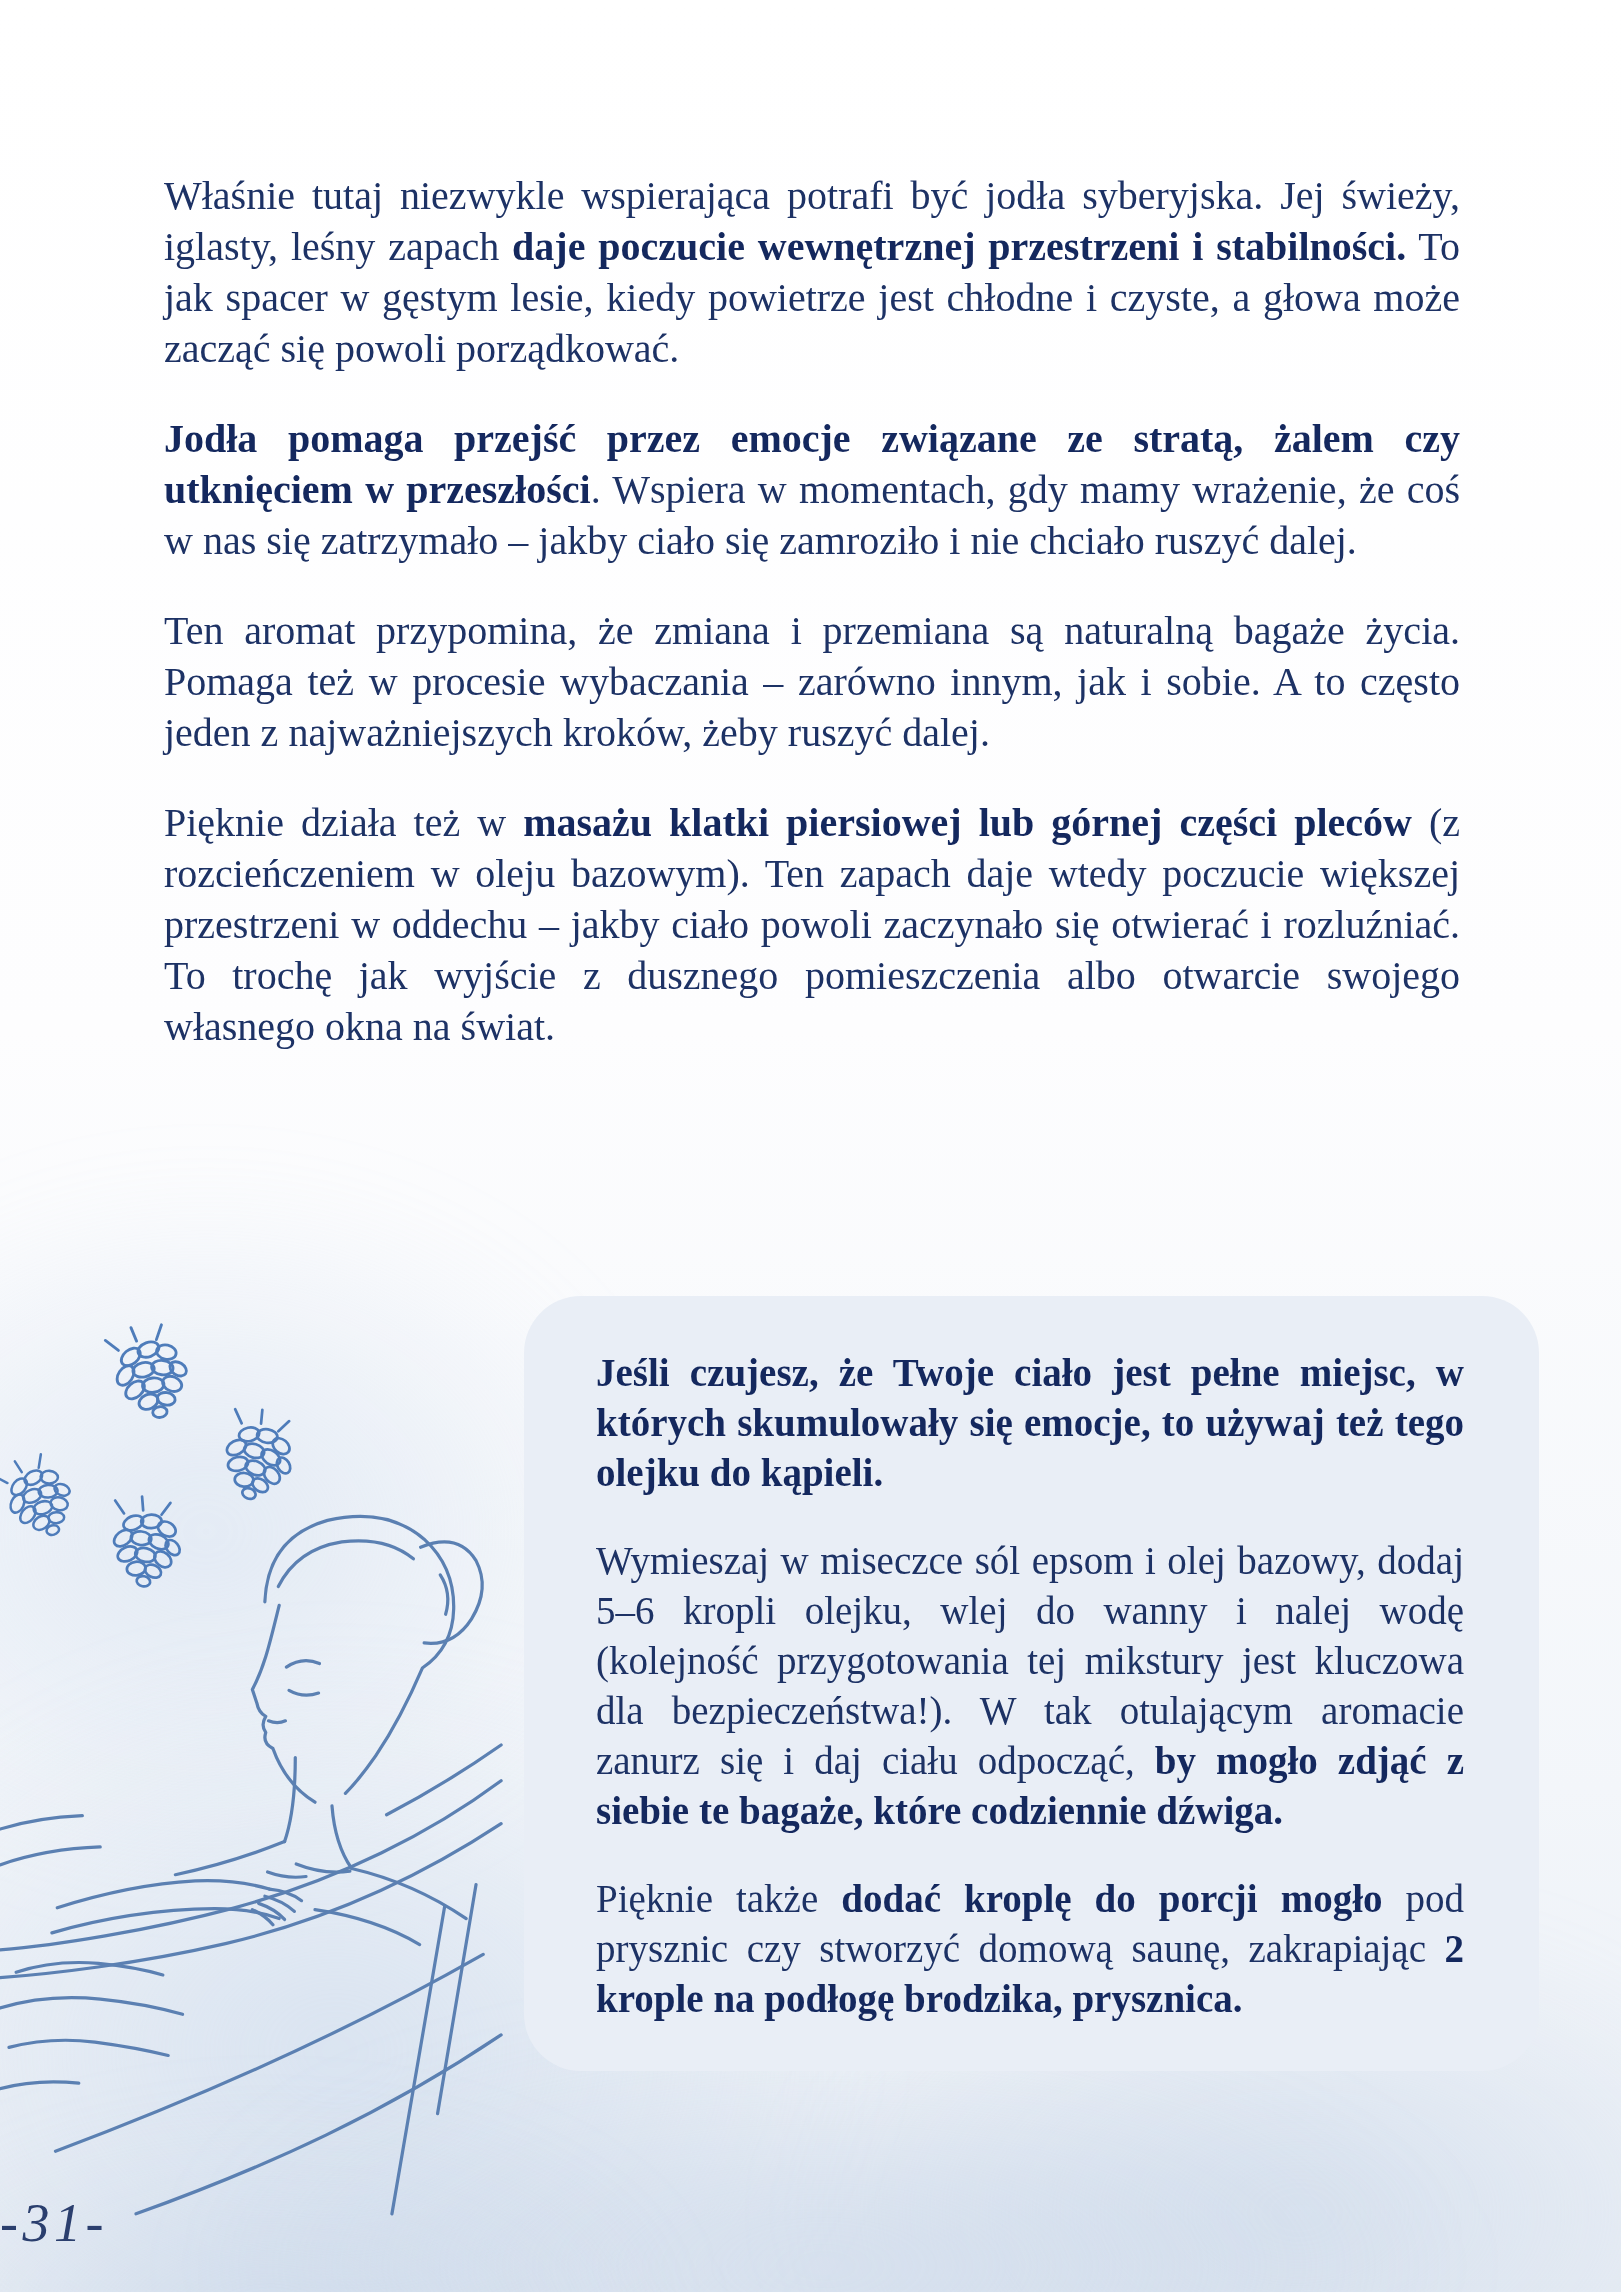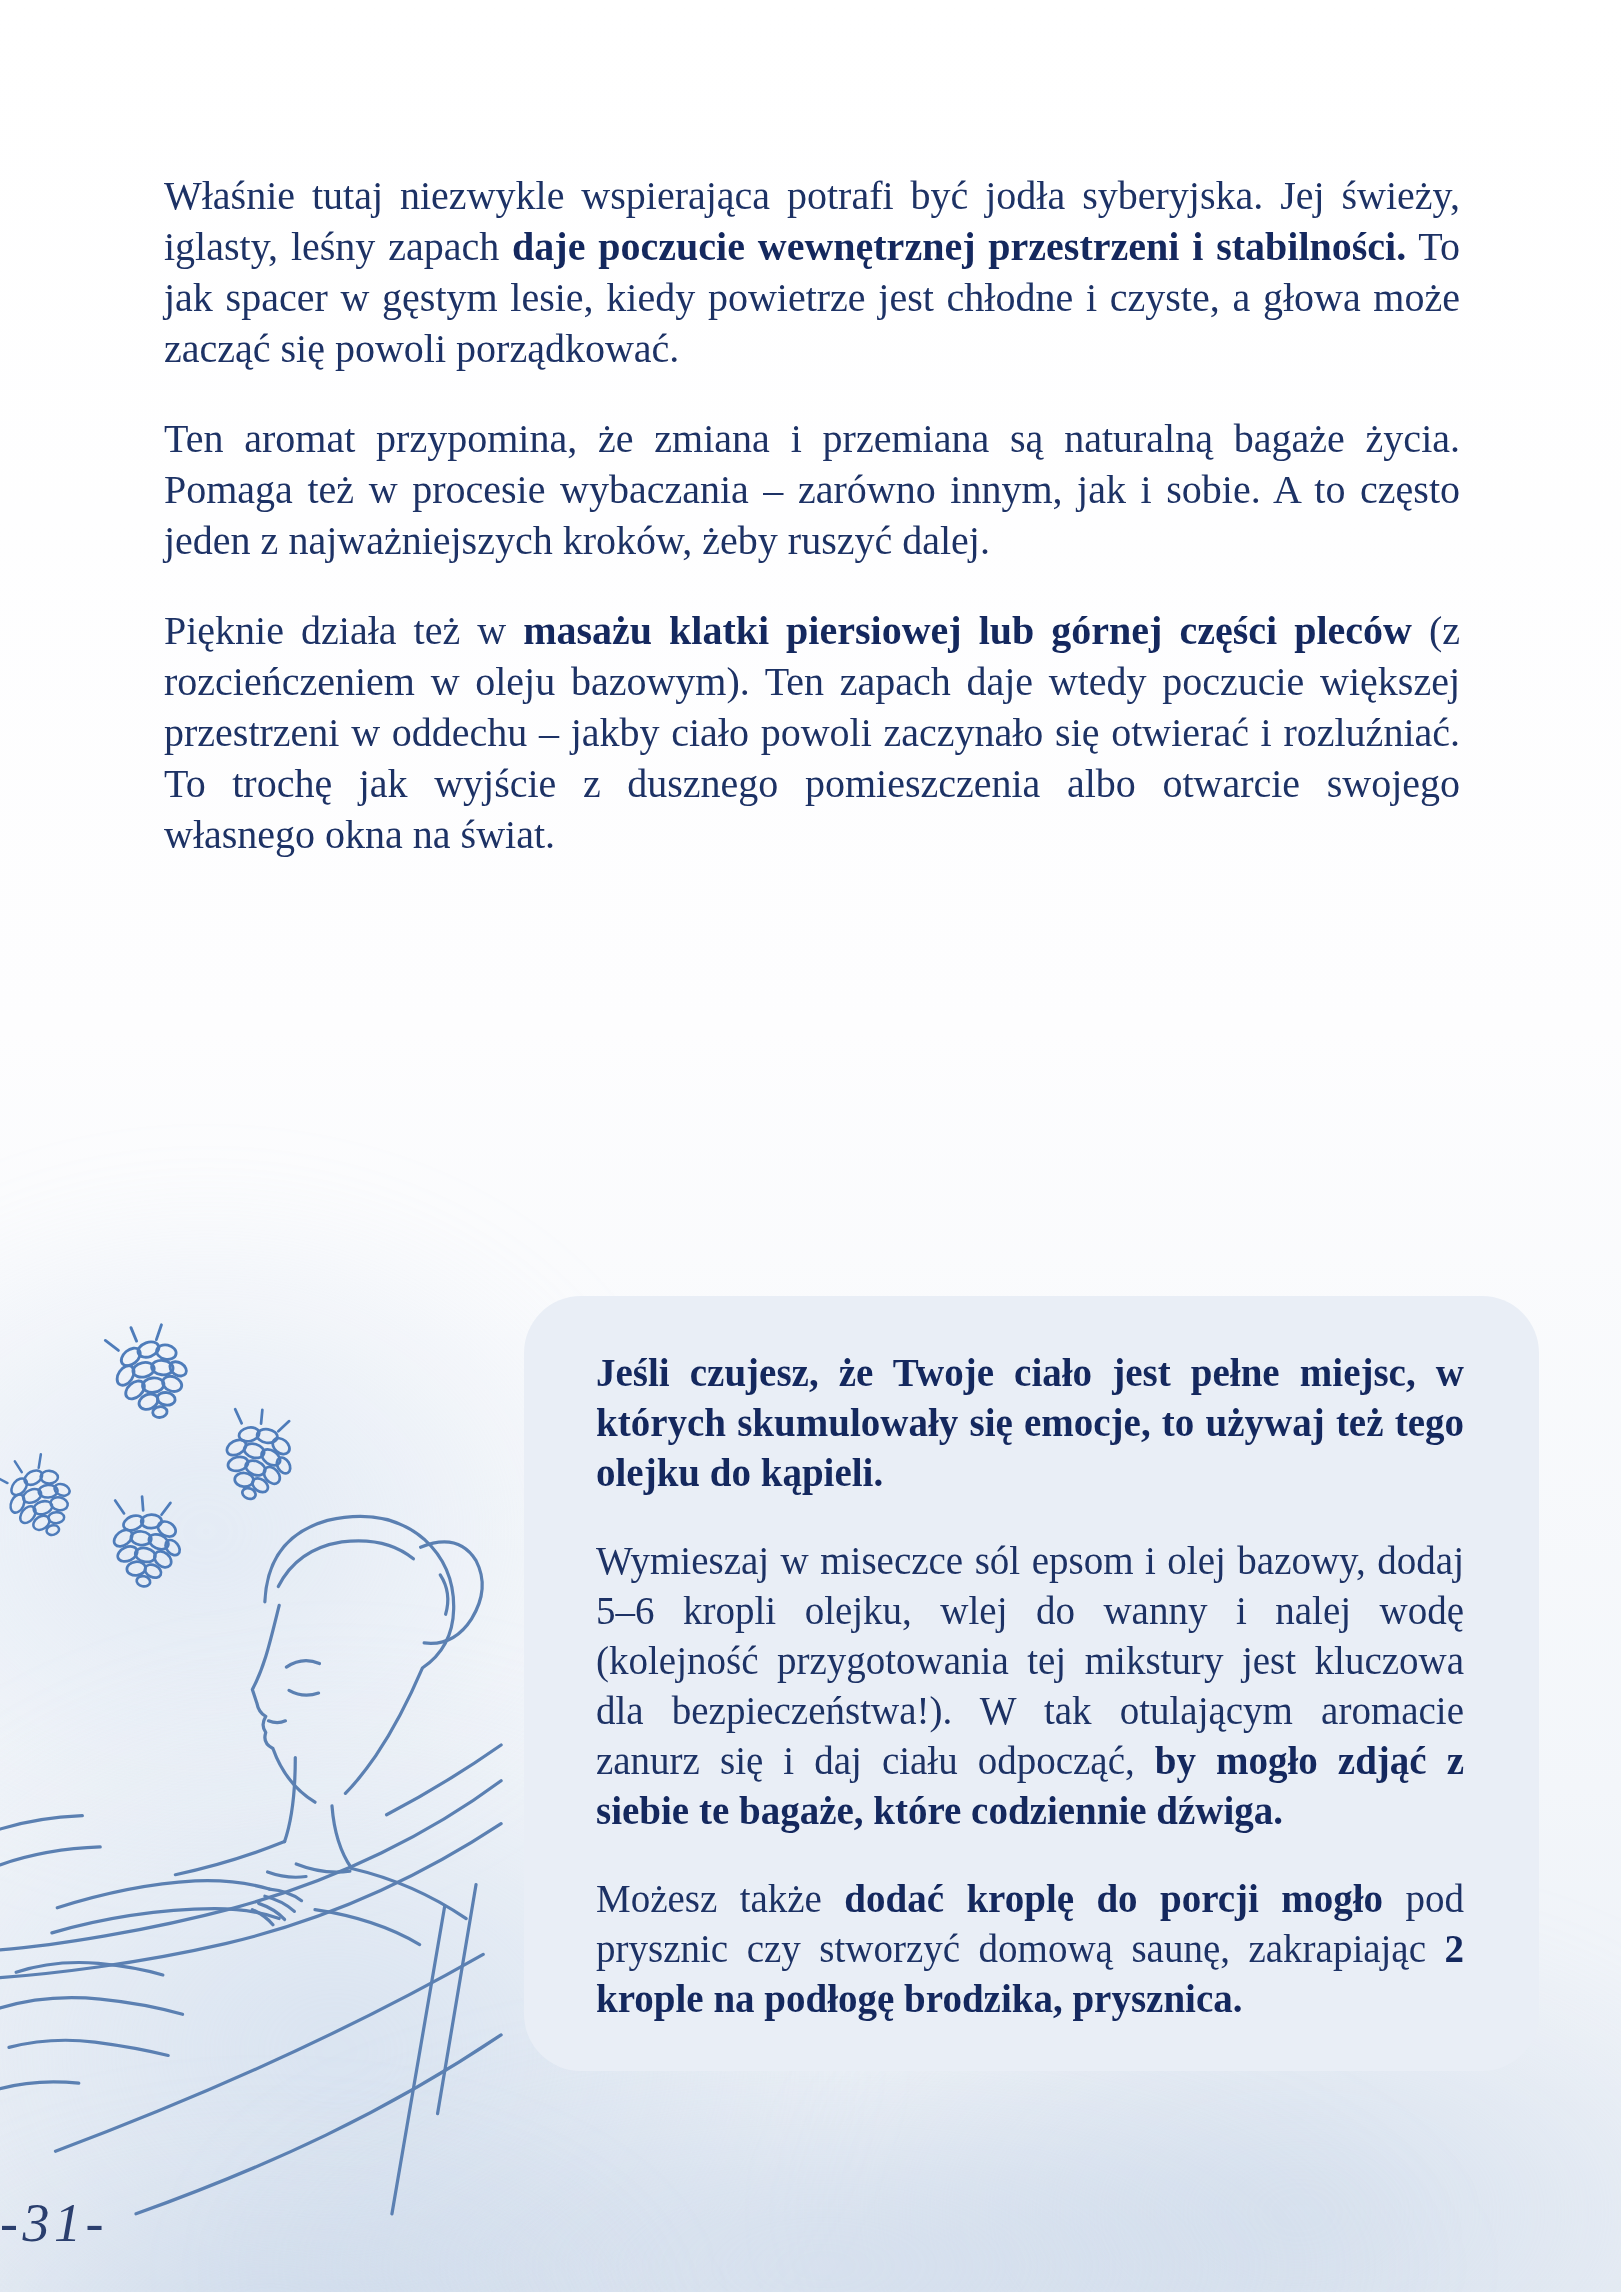--- a/index.html
+++ b/index.html
@@ -134,26 +134,27 @@
       <path d="M0,642 q52,-18 112,-20"></path>
       <path d="M0,602 q42,-13 92,-15"></path>
 
       <path d="M62,962 C222,902 382,832 540,742"></path>
       <path d="M152,1032 C302,978 432,918 560,832"></path>
     </g>
   </svg>
 
   <div class="bodytext">
       <p><span>Właśnie tutaj niezwykle wspierająca potrafi być jodła syberyjska. Jej świeży, iglasty, leśny zapach </span><span class="b">daje poczucie wewnętrznej przestrzeni i stabilności.</span><span> To jak spacer w gęstym lesie, kiedy powietrze jest chłodne i czyste, a głowa może zacząć się powoli porządkować.</span></p>
+      <p><span class="b">Jodła pomaga przejść przez emocje związane ze stratą, żalem czy utknięciem w przeszłości</span><span>. Wspiera w momentach, gdy mamy wrażenie, że coś w nas się zatrzymało – jakby ciało się zamroziło i nie chciało ruszyć dalej.</span></p>
       <p><span>Ten aromat przypomina, że zmiana i przemiana są naturalną bagaże życia. Pomaga też w procesie wybaczania – zarówno innym, jak i sobie. A to często jeden z najważniejszych kroków, żeby ruszyć dalej.</span></p>
       <p><span>Pięknie działa też w </span><span class="b">masażu klatki piersiowej lub górnej części pleców</span><span> (z rozcieńczeniem w oleju bazowym). Ten zapach daje wtedy poczucie większej przestrzeni w oddechu – jakby ciało powoli zaczynało się otwierać i rozluźniać. To trochę jak wyjście z dusznego pomieszczenia albo otwarcie swojego własnego okna na świat.</span></p>
     </div>
 
   <div class="callout">
       <p><span class="b">Jeśli czujesz, że Twoje ciało jest pełne miejsc, w których skumulowały się emocje, to używaj też tego olejku do kąpieli.</span></p>
       <p><span>Wymieszaj w miseczce sól epsom i olej bazowy, dodaj 5–6 kropli olejku, wlej do wanny i nalej wodę (kolejność przygotowania tej mikstury jest kluczowa dla bezpieczeństwa!). W tak otulającym aromacie zanurz się i daj ciału odpocząć, </span><span class="b">by mogło zdjąć z siebie te bagaże, które codziennie dźwiga.</span></p>
-      <p><span>Możesz także </span><span class="b">dodać kroplę do porcji mogło</span><span> pod prysznic czy stworzyć domową saunę, zakrapiając </span><span class="b">2 krople na podłogę brodzika, prysznica.</span></p>
+      <p><span>Pięknie także </span><span class="b">dodać kroplę do porcji mogło</span><span> pod prysznic czy stworzyć domową saunę, zakrapiając </span><span class="b">2 krople na podłogę brodzika, prysznica.</span></p>
     </div>
 
   <div class="pagenum">-31-</div>
 
 </div>
 
 
 </body></html>

